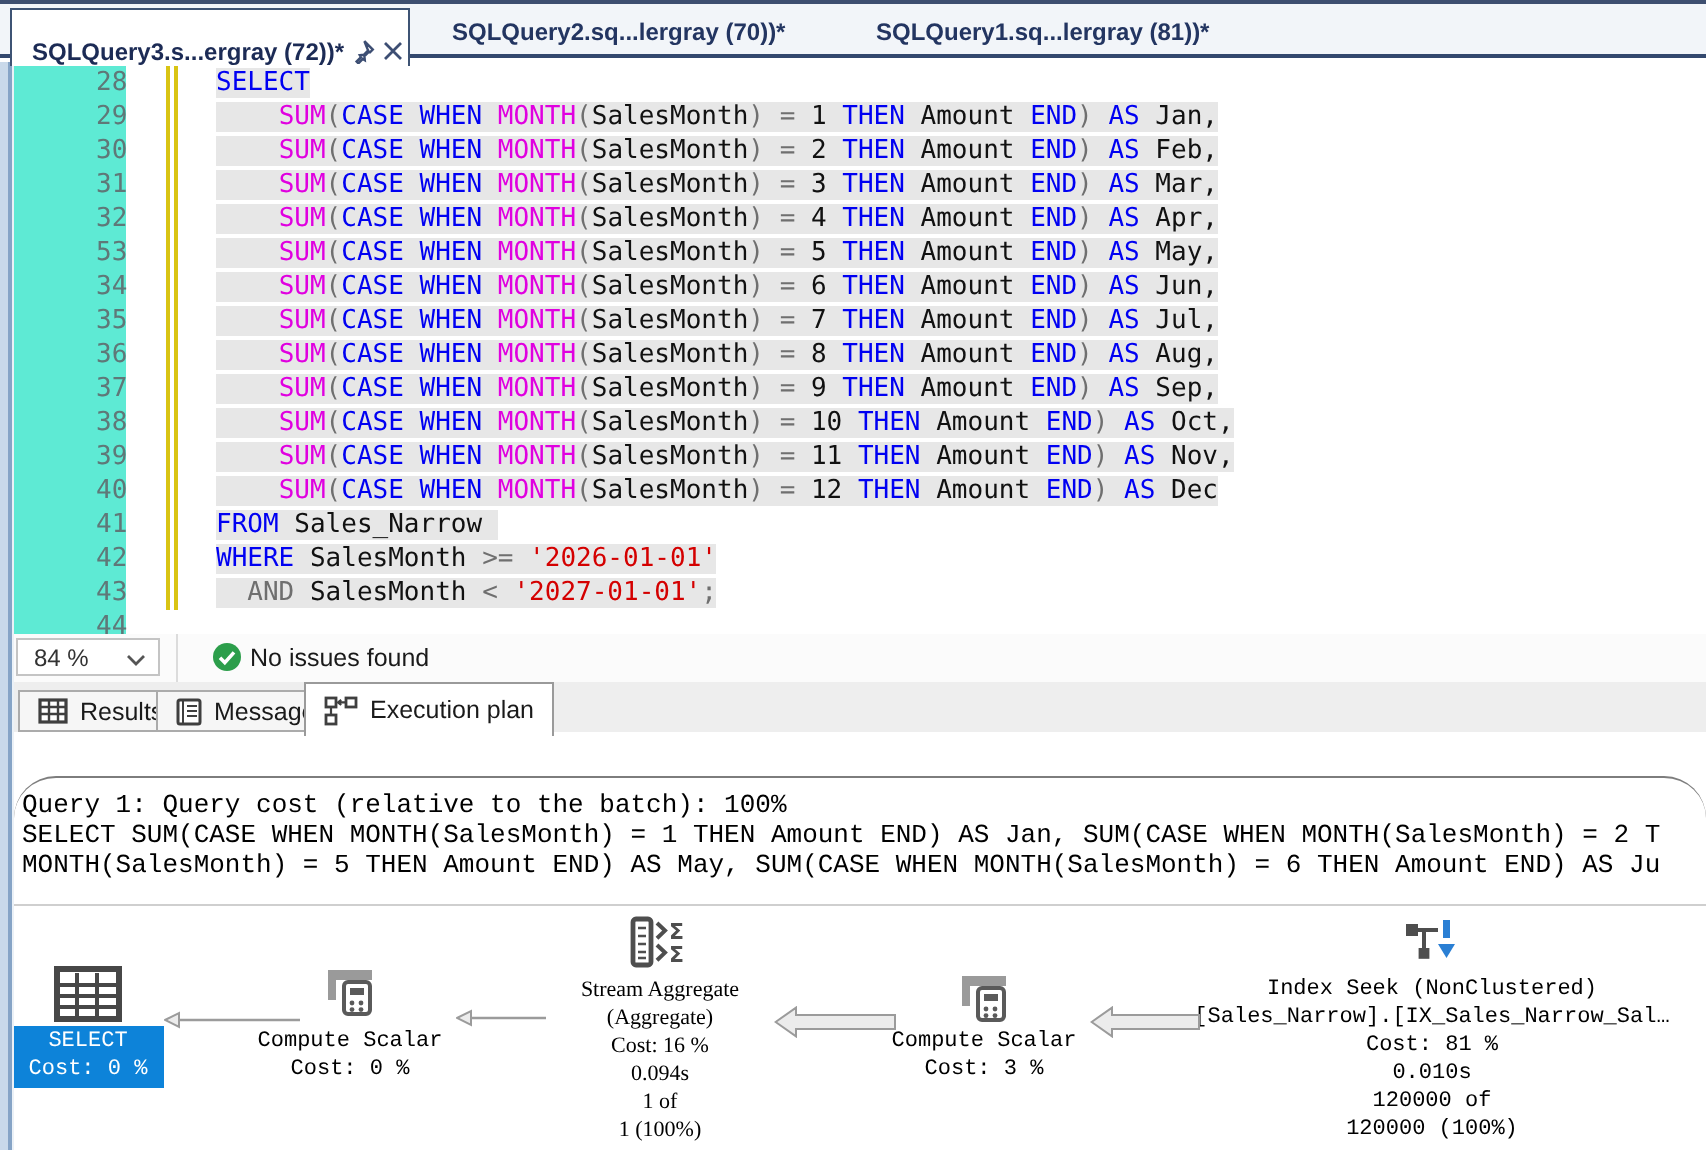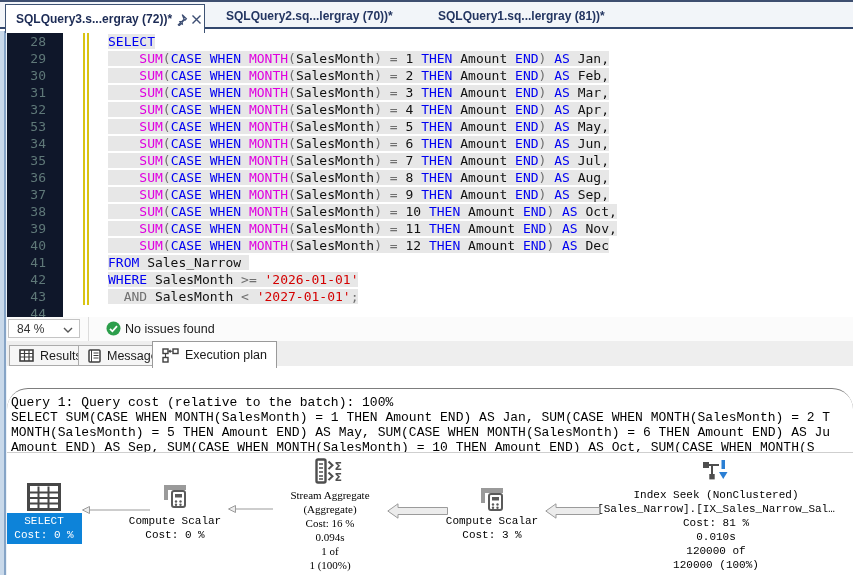--- a/index.html
+++ b/index.html
@@ -4,35 +4,35 @@
 <style>
   html,body{margin:0;padding:0;background:#fff;}
   .app{position:relative;width:853px;height:575px;background:#fff;overflow:hidden;
        font-family:"Liberation Sans",sans-serif;-webkit-font-smoothing:antialiased;}
 
   
   .tabstrip{position:absolute;left:0;top:0;width:853px;height:29px;
             background:#f2f5f9;border-top:2px solid #3e4f70;border-bottom:2px solid #33486e;box-sizing:border-box;}
   .tab-active{position:absolute;left:5px;top:2px;height:29px;width:200px;background:#fff;
               border:1px solid #3e5374;border-bottom:none;box-sizing:border-box;z-index:5;
-              display:flex;align-items:center;padding:0 6px 0 10px;}
+              display:flex;align-items:flex-end;padding:0 6px 0 10px;}
   .tab-active .tlabel{font-size:12px;font-weight:bold;color:#1c2b55;white-space:nowrap;flex:1;}
   .tab-btn{width:16px;height:16px;display:flex;align-items:center;justify-content:center;margin-left:3px;cursor:default;}
   .tab-ghost{position:absolute;top:7px;font-size:12px;font-weight:600;color:#233561;white-space:nowrap;}
   .tab-ghost.g1{left:226px;} .tab-ghost.g2{left:438px;}
 
   
   .chrome{position:absolute;left:0;top:31px;width:7px;height:544px;
           background:linear-gradient(90deg,#c9d9ea 0px,#c9d9ea 4px,#86a4c6 4px,#86a4c6 6px,#ebf1f7 6px,#ebf1f7 7px);}
 
   
   .editor{position:absolute;left:7px;top:31px;width:846px;height:286px;background:#fff;overflow:hidden;}
-  .gutter{position:absolute;left:0;top:0;width:56px;height:100%;background:#0f172a;
+  .gutter{position:absolute;left:0;top:0;width:56px;height:100%;background:#5eead4;
           font-family:"DejaVu Sans Mono",monospace;font-size:13px;line-height:17px;
-          color:var(--ln);text-align:right;padding-top:2px;box-sizing:border-box;}
+          color:var(--ln);text-align:left;padding-top:2px;box-sizing:border-box;padding-left:41px;}
   .gutter .gn{padding-right:17px;height:17px;}
   .changebar{position:absolute;top:2px;width:2px;height:272px;background:var(--chg);}
   .cb1{left:76px;} .cb2{left:80px;}
   .code{position:absolute;left:101px;top:2px;font-family:"DejaVu Sans Mono",monospace;
         font-size:13px;line-height:17px;white-space:pre;color:var(--txt);}
   .cl{height:17px;}
   .hl{background:var(--hl);}
   .t-kw{color:var(--kw);} .t-fn{color:var(--fn);} .t-op{color:var(--op);}
   .t-str{color:var(--str);} .t-pl{color:var(--txt);}
 
@@ -170,21 +170,20 @@
       </span>
       <span>Execution plan</span>
     </div>
   </div>
 
   <div class="plan">
     <div class="plan-header" id="planHeader">
         <div>Query 1: Query cost (relative to the batch): 100%</div>
         <div>SELECT SUM(CASE WHEN MONTH(SalesMonth) = 1 THEN Amount END) AS Jan, SUM(CASE WHEN MONTH(SalesMonth) = 2 T</div>
         <div>MONTH(SalesMonth) = 5 THEN Amount END) AS May, SUM(CASE WHEN MONTH(SalesMonth) = 6 THEN Amount END) AS Ju</div>
-        <div>Amount END) AS Sep, SUM(CASE WHEN MONTH(SalesMonth) = 10 THEN Amount END) AS Oct, SUM(CASE WHEN MONTH(S</div>
       </div>
     <div class="plan-canvas" id="planCanvas">
         <div class="plan-node" style="left: -103px;">
           <div class="pn-icon" style="top: 30px;"><svg width="34" height="28" viewBox="0 0 34 28">
               <rect x="1.5" y="1.5" width="31" height="25" fill="#fff" stroke="#474747" stroke-width="3"></rect>
               <path d="M3 9.5h28M3 15h28M3 20.5h28M11.5 3.5v22M21.5 3.5v22" stroke="#474747" stroke-width="2" fill="none"></path>
             </svg></div>
           <div class="pn-text" style="top: 60px;"><span class="sel-box"><div>SELECT</div><div>Cost: 0 %</div></span></div>
         </div>
         <div class="plan-node" style="left: 28px;">

